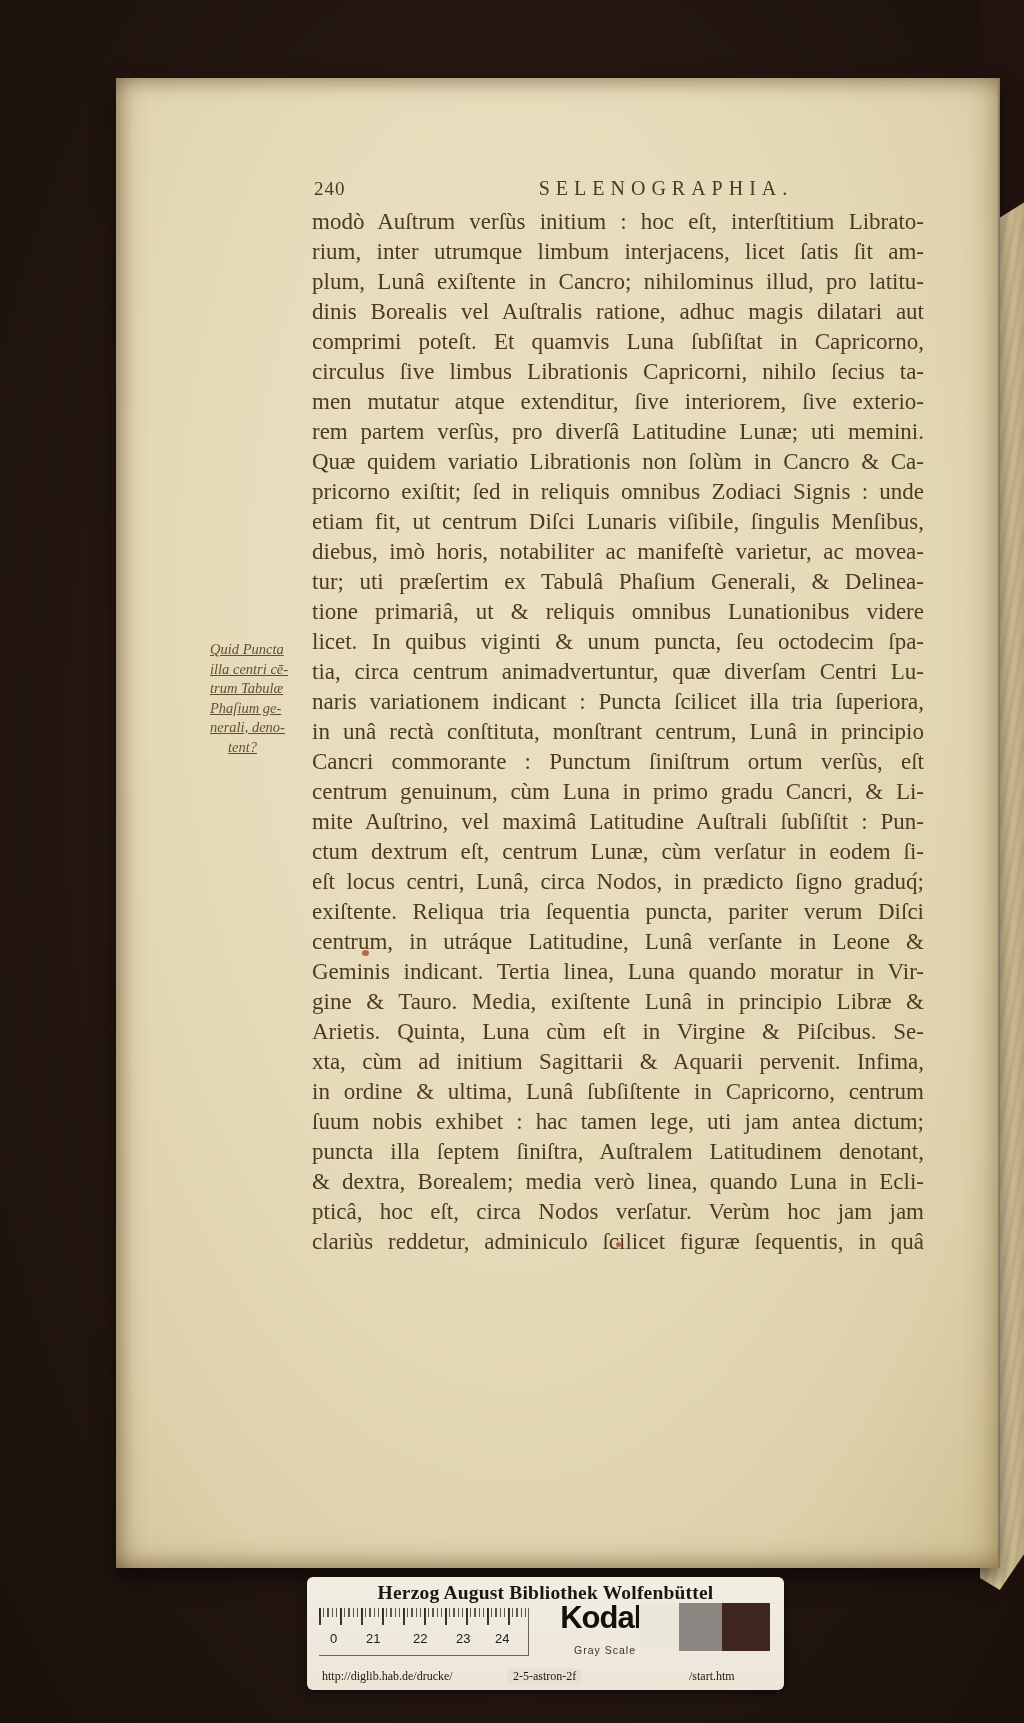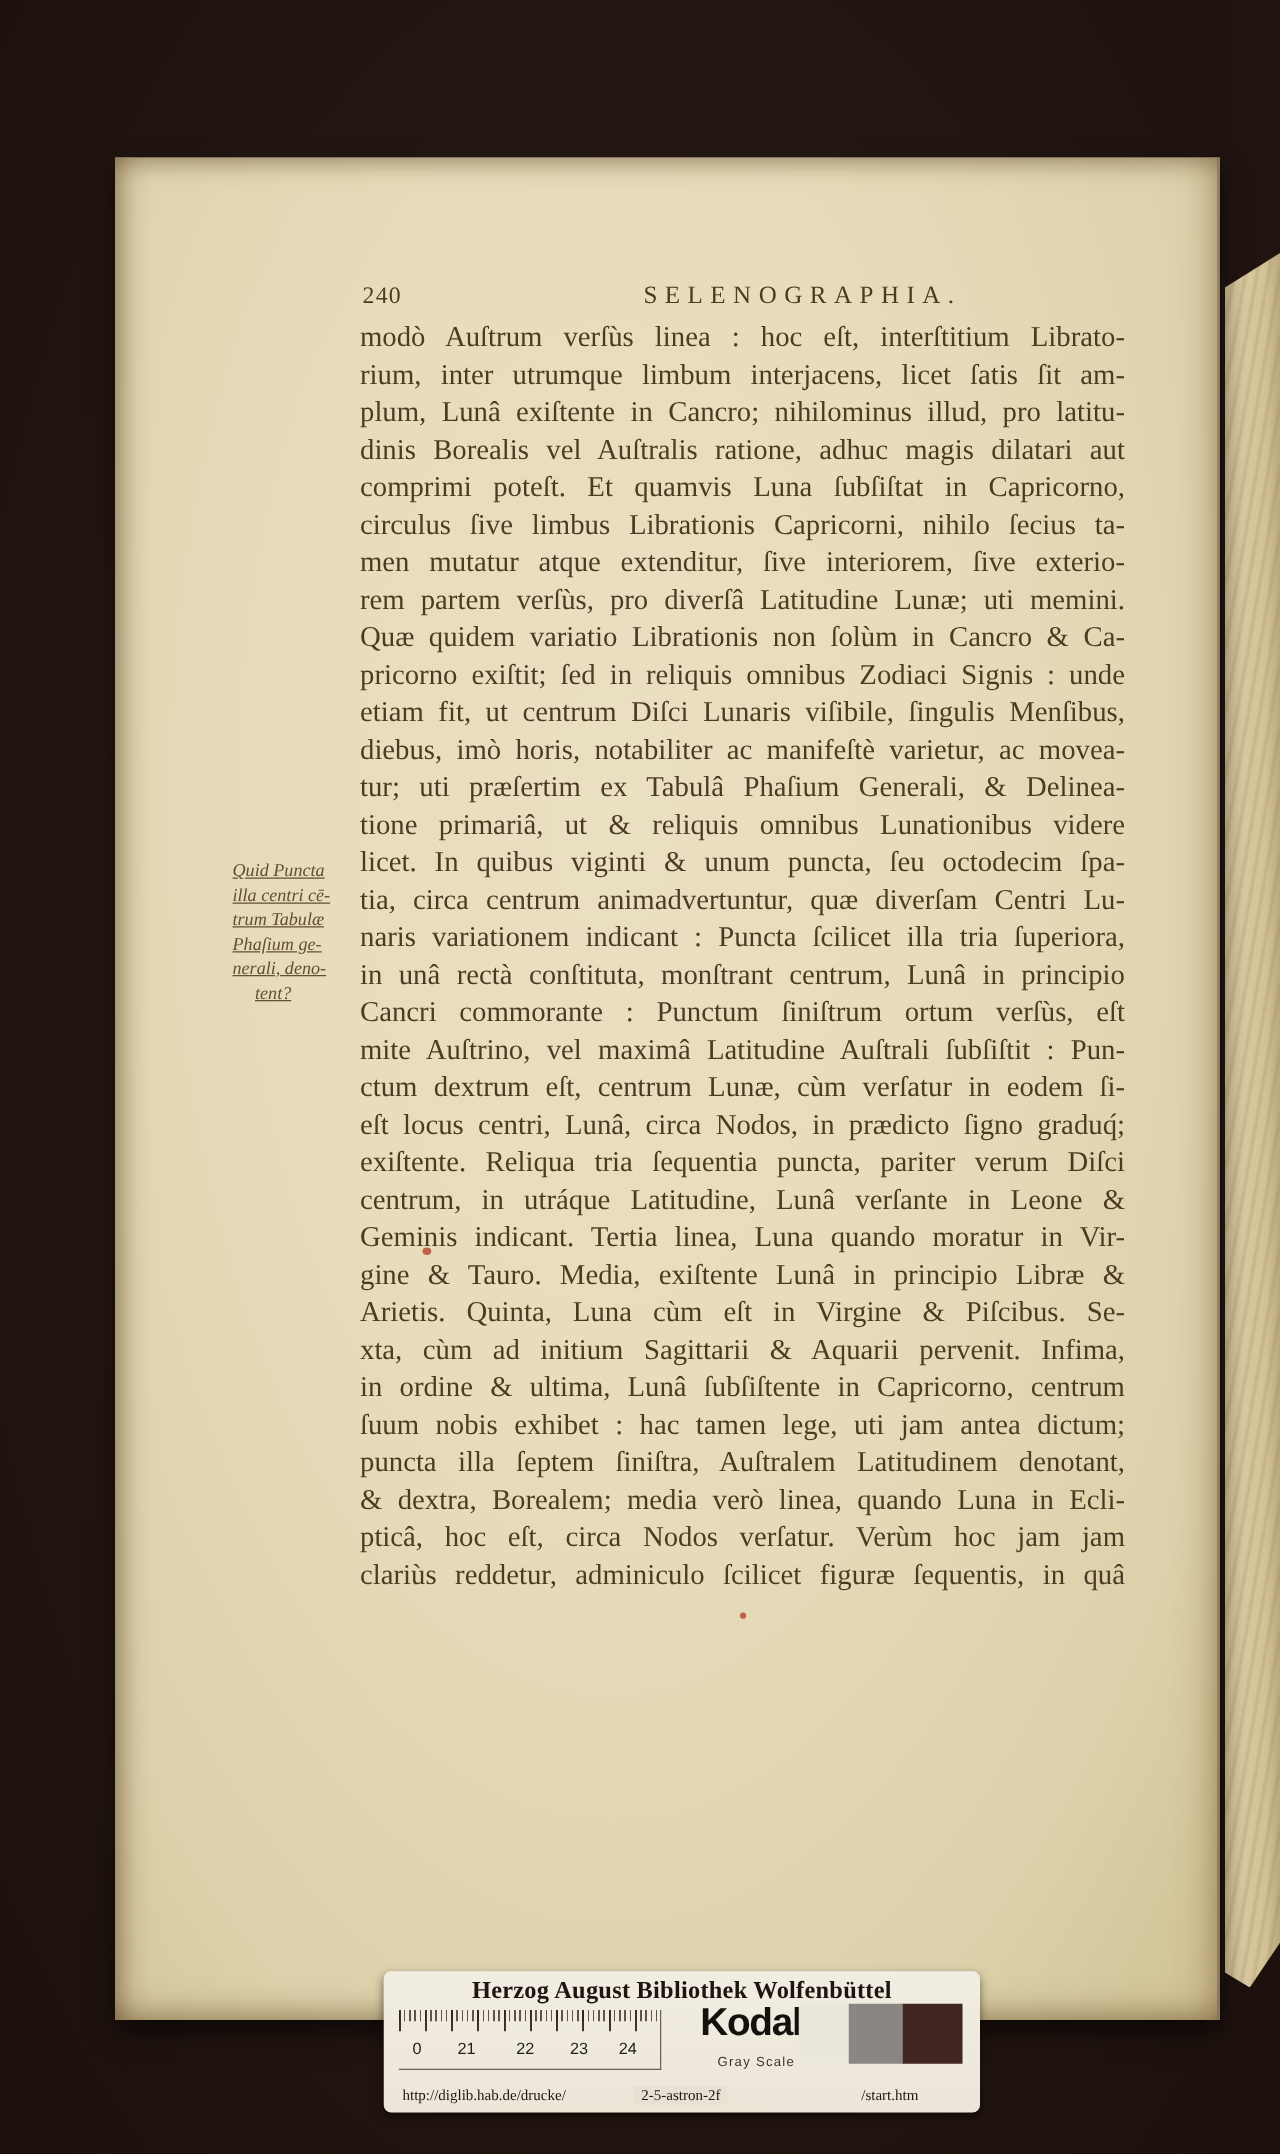--- a/index.html
+++ b/index.html
@@ -9,28 +9,28 @@
   
   .fore-edge{position:absolute;left:980px;top:100px;width:44px;height:1490px;
         background:linear-gradient(to right,#cdbd94 0%,#d9c9a0 35%,#d3c196 75%,#b9a87e 100%);
         clip-path:polygon(0 0,100% 0,100% 97.6%,45% 100%,0 99.2%);}
   .fore-edge::after{content:"";position:absolute;inset:0;
         background:repeating-linear-gradient(100deg, rgba(122,98,60,.28) 0 2px, rgba(0,0,0,0) 2px 9px);
         filter:blur(1px);opacity:.8;}
   .corner-wedge{position:absolute;left:980px;top:0;width:44px;height:230px;
         background:#201310;clip-path:polygon(0 0,100% 0,100% 88%,0 100%);}
   
-  .page{position:absolute;left:92px;top:78px;width:882px;height:1490px;
+  .page{position:absolute;left:116px;top:78px;width:882px;height:1490px;
         background:radial-gradient(ellipse at 45% 35%, #eae0c2 0%, #e6dbb9 45%, #ddd1ab 78%, #cfc193 100%);
         border-right:2px solid rgba(74,52,32,.55);
         box-shadow:inset 18px 0 24px -14px rgba(96,72,42,.6),
                    inset 0 16px 22px -14px rgba(96,72,42,.55),
                    inset -22px 0 30px -18px rgba(124,94,52,.45),
                    inset 0 -20px 26px -16px rgba(110,85,50,.55),
-                   0 10px 18px rgba(0,0,0,.55);margin-top:48px;}
+                   0 10px 18px rgba(0,0,0,.55);}
   .page-number{position:absolute;left:198px;top:100px;font-size:19px;color:#4e3a23;
         letter-spacing:1px;}
   .running-title{position:absolute;left:330px;top:99px;width:440px;text-align:center;
         font-size:20px;letter-spacing:6px;color:#4e3a23;}
   .body-text{position:absolute;left:196px;top:129px;width:612px;color:#4e3a23;
         font-size:23px;line-height:30px;}
   .text-line{width:100%;height:30px;text-align:justify;text-align-last:justify;
         white-space:nowrap;}
   .catchword-line{width:100%;height:30px;text-align:right;padding-right:18px;box-sizing:border-box;}
   .margin-note{position:absolute;left:94px;top:562px;width:102px;color:#644e32;
@@ -77,39 +77,40 @@
 
   <div class="fore-edge"></div>
   <div class="corner-wedge"></div>
 
   <div class="page">
     <div class="page-number">240</div>
     <div class="running-title">SELENOGRAPHIA.</div>
 
     <div class="body-text">
       <div>
-          <div class="text-line">modò Auſtrum verſùs linea : hoc eſt, interſtitium Librato-</div>
+          <div class="text-line">modò Auſtrum verſùs initium : hoc eſt, interſtitium Librato-</div>
           <div class="text-line">rium, inter utrumque limbum interjacens, licet ſatis ſit am-</div>
           <div class="text-line">plum, Lunâ exiſtente in Cancro; nihilominus illud, pro latitu-</div>
           <div class="text-line">dinis Borealis vel Auſtralis ratione, adhuc magis dilatari aut</div>
           <div class="text-line">comprimi poteſt.  Et quamvis Luna ſubſiſtat in Capricorno,</div>
           <div class="text-line">circulus ſive limbus Librationis Capricorni, nihilo ſecius ta-</div>
           <div class="text-line">men mutatur atque extenditur, ſive interiorem, ſive exterio-</div>
           <div class="text-line">rem partem verſùs, pro diverſâ Latitudine Lunæ; uti memini.</div>
           <div class="text-line">Quæ quidem variatio Librationis non ſolùm in Cancro &amp; Ca-</div>
           <div class="text-line">pricorno exiſtit; ſed in reliquis omnibus Zodiaci Signis : unde</div>
           <div class="text-line">etiam fit, ut centrum Diſci Lunaris viſibile, ſingulis Menſibus,</div>
           <div class="text-line">diebus, imò horis, notabiliter ac manifeſtè varietur, ac movea-</div>
           <div class="text-line">tur; uti præſertim ex Tabulâ Phaſium Generali, &amp; Delinea-</div>
           <div class="text-line">tione primariâ, ut &amp; reliquis omnibus Lunationibus videre</div>
           <div class="text-line">licet.  In quibus viginti &amp; unum puncta, ſeu octodecim ſpa-</div>
           <div class="text-line">tia, circa centrum animadvertuntur, quæ diverſam Centri Lu-</div>
           <div class="text-line">naris variationem indicant : Puncta ſcilicet illa tria ſuperiora,</div>
           <div class="text-line">in unâ rectà conſtituta, monſtrant centrum, Lunâ in principio</div>
           <div class="text-line">Cancri commorante : Punctum ſiniſtrum ortum verſùs, eſt</div>
+          <div class="text-line">centrum genuinum, cùm Luna in primo gradu Cancri, &amp; Li-</div>
           <div class="text-line">mite Auſtrino, vel maximâ Latitudine Auſtrali ſubſiſtit : Pun-</div>
           <div class="text-line">ctum dextrum eſt, centrum Lunæ, cùm verſatur in eodem ſi-</div>
           <div class="text-line">eſt locus centri, Lunâ, circa Nodos, in prædicto ſigno graduq́;</div>
           <div class="text-line">exiſtente. Reliqua tria ſequentia puncta, pariter verum Diſci</div>
           <div class="text-line">centrum, in utráque Latitudine, Lunâ verſante in Leone &amp;</div>
           <div class="text-line">Geminis indicant. Tertia linea, Luna quando moratur in Vir-</div>
           <div class="text-line">gine &amp; Tauro.  Media, exiſtente Lunâ in principio Libræ &amp;</div>
           <div class="text-line">Arietis.  Quinta, Luna cùm eſt in Virgine &amp; Piſcibus.  Se-</div>
           <div class="text-line">xta, cùm ad initium Sagittarii &amp; Aquarii pervenit.  Infima,</div>
           <div class="text-line">in ordine &amp; ultima, Lunâ ſubſiſtente in Capricorno, centrum</div>

